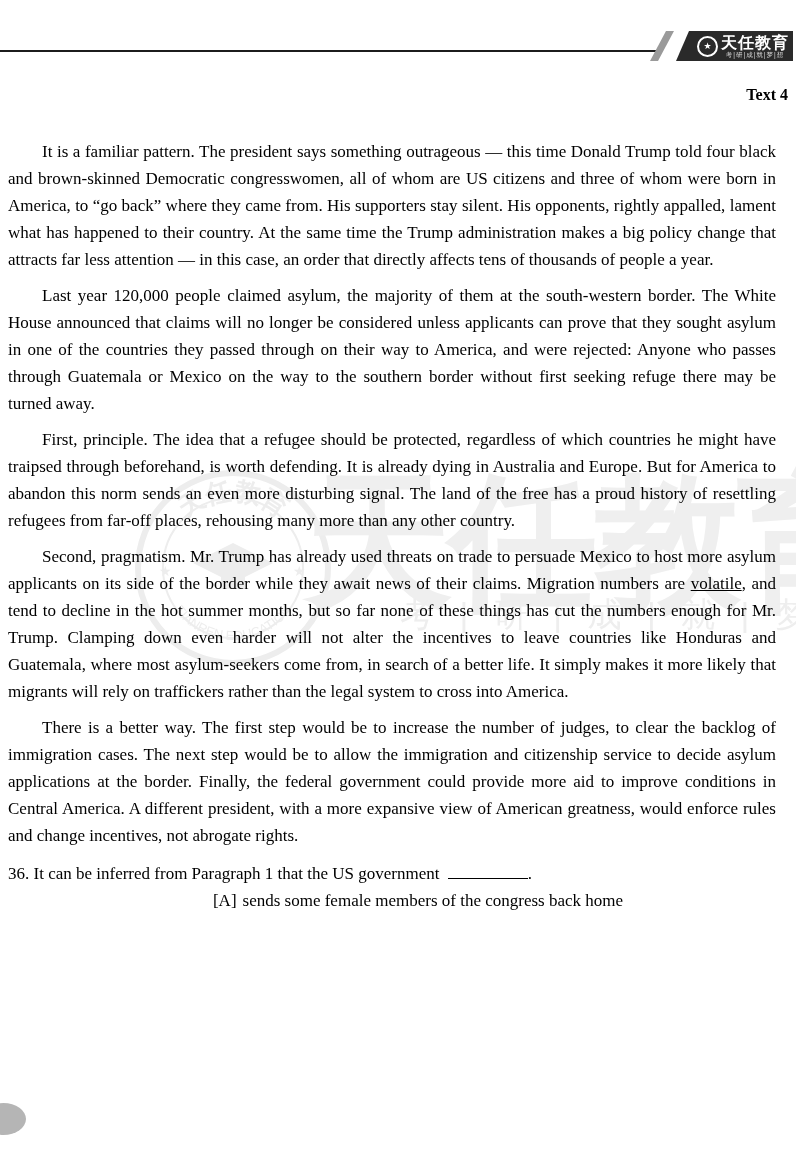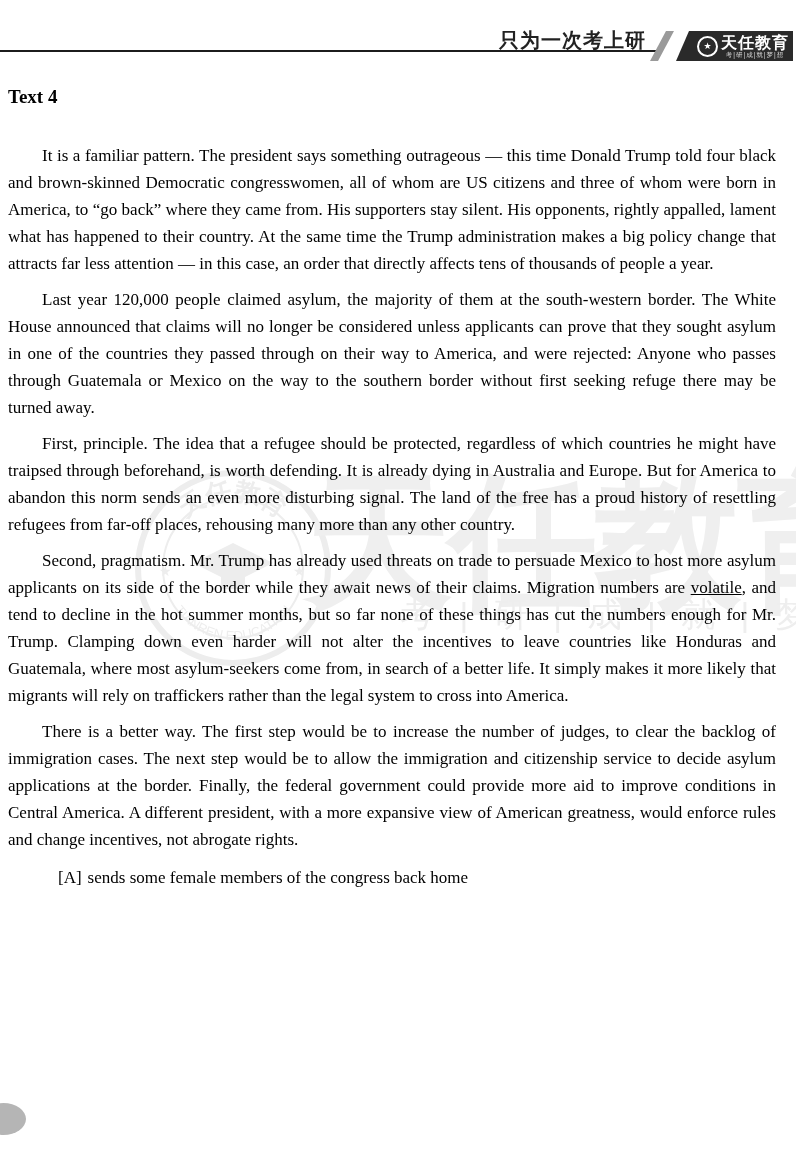--- a/index.html
+++ b/index.html
@@ -112,22 +112,22 @@
     font-family: "Liberation Sans", "DejaVu Sans", sans-serif;
   }
 
   
   .content {
     position: relative;
     z-index: 1;
     padding: 86px 8px 0 8px;
   }
   .article-title {
-    text-align: left;
-    font-size: 19px;
+    text-align: right;
+    font-size: 16px;
     font-weight: bold;
     margin: 0 0 34px 0;
   }
   .para {
     font-size: 17px;
     line-height: 27px;
     text-align: justify;
     text-indent: 34px;
     margin: 0 12px 9px 0;
   }
@@ -139,21 +139,21 @@
     line-height: 27px;
   }
   .question-stem { margin: 0; }
   .answer-blank {
     display: inline-block;
     width: 80px;
     border-bottom: 1.5px solid #000;
     height: 14px;
     margin-left: 4px;
   }
-  .option-line { margin: 10px; padding-left: 40px; }
+  .option-line { margin: 0; padding-left: 40px; text-align: center; }
   .option-label { margin-right: 6px; }
 
   
   .corner-ellipse {
     position: absolute;
     left: -19px; top: 1103px;
     width: 45px; height: 32px;
     background: #b5b5b5;
     border-radius: 50%;
     z-index: 2;
@@ -179,21 +179,20 @@
       <text x="26" y="108" fill="#ededed" font-size="14">★</text>
       <text x="160" y="108" fill="#ededed" font-size="14">★</text>
       <path d="M 60 95 L 100 75 L 140 95 L 100 115 Z" fill="#ededed"></path>
       <rect x="88" y="105" width="24" height="16" fill="#ededed"></rect>
     </svg>
     <div class="wm-bigtext">天任教育</div>
     <div class="wm-tagline">考 | 研 | 成 | 就 | 梦 | 想</div>
   </div>
 
   <div class="header">
-    <div class="header-slogan">只为一次考上研</div>
     <div class="header-rule"></div>
     <div class="badge-stripe"></div>
     <div class="brand-badge">
       <span class="badge-seal">★</span>
       <span class="badge-col">
         <span class="badge-brand">天任教育</span>
         <span class="badge-tagline">考|研|成|就|梦|想</span>
       </span>
     </div>
   </div>
@@ -203,20 +202,25 @@
 
     <div id="paragraphs-container">
         <p class="para"><span>It is a familiar pattern. The president says something outrageous — this time Donald Trump told four black and brown-skinned Democratic congresswomen, all of whom are US citizens and three of whom were born in America, to “go back” where they came from. His supporters stay silent. His opponents, rightly appalled, lament what has happened to their country. At the same time the Trump administration makes a big policy change that attracts far less attention — in this case, an order that directly affects tens of thousands of people a year.</span></p>
         <p class="para"><span>Last year 120,000 people claimed asylum, the majority of them at the south-western border. The White House announced that claims will no longer be considered unless applicants can prove that they sought asylum in one of the countries they passed through on their way to America, and were rejected: Anyone who passes through Guatemala or Mexico on the way to the southern border without first seeking refuge there may be turned away.</span></p>
         <p class="para"><span>First, principle. The idea that a refugee should be protected, regardless of which countries he might have traipsed through beforehand, is worth defending. It is already dying in Australia and Europe. But for America to abandon this norm sends an even more disturbing signal. The land of the free has a proud history of resettling refugees from far-off places, rehousing many more than any other country.</span></p>
         <p class="para"><span>Second, pragmatism. Mr. Trump has already used threats on trade to persuade Mexico to host more asylum applicants on its side of the border while they await news of their claims. Migration numbers are </span><span class="underlined">volatile</span><span>, and tend to decline in the hot summer months, but so far none of these things has cut the numbers enough for Mr. Trump. Clamping down even harder will not alter the incentives to leave countries like Honduras and Guatemala, where most asylum-seekers come from, in search of a better life. It simply makes it more likely that migrants will rely on traffickers rather than the legal system to cross into America.</span></p>
         <p class="para"><span>There is a better way. The first step would be to increase the number of judges, to clear the backlog of immigration cases. The next step would be to allow the immigration and citizenship service to decide asylum applications at the border. Finally, the federal government could provide more aid to improve conditions in Central America. A different president, with a more expansive view of American greatness, would enforce rules and change incentives, not abrogate rights.</span></p>
       </div>
 
     <div class="question-block">
+      <p class="question-stem">
+        <span>36.</span>
+        <span>It can be inferred from Paragraph 1 that the US government</span>
+        <span class="answer-blank"></span><span>.</span>
+      </p>
       <div id="options-container">
           <p class="option-line"><span class="option-label">[A]</span><span>sends some female members of the congress back home</span></p>
         </div>
     </div>
   </div>
 
   <div class="corner-ellipse"></div>
 
 </div>
 

